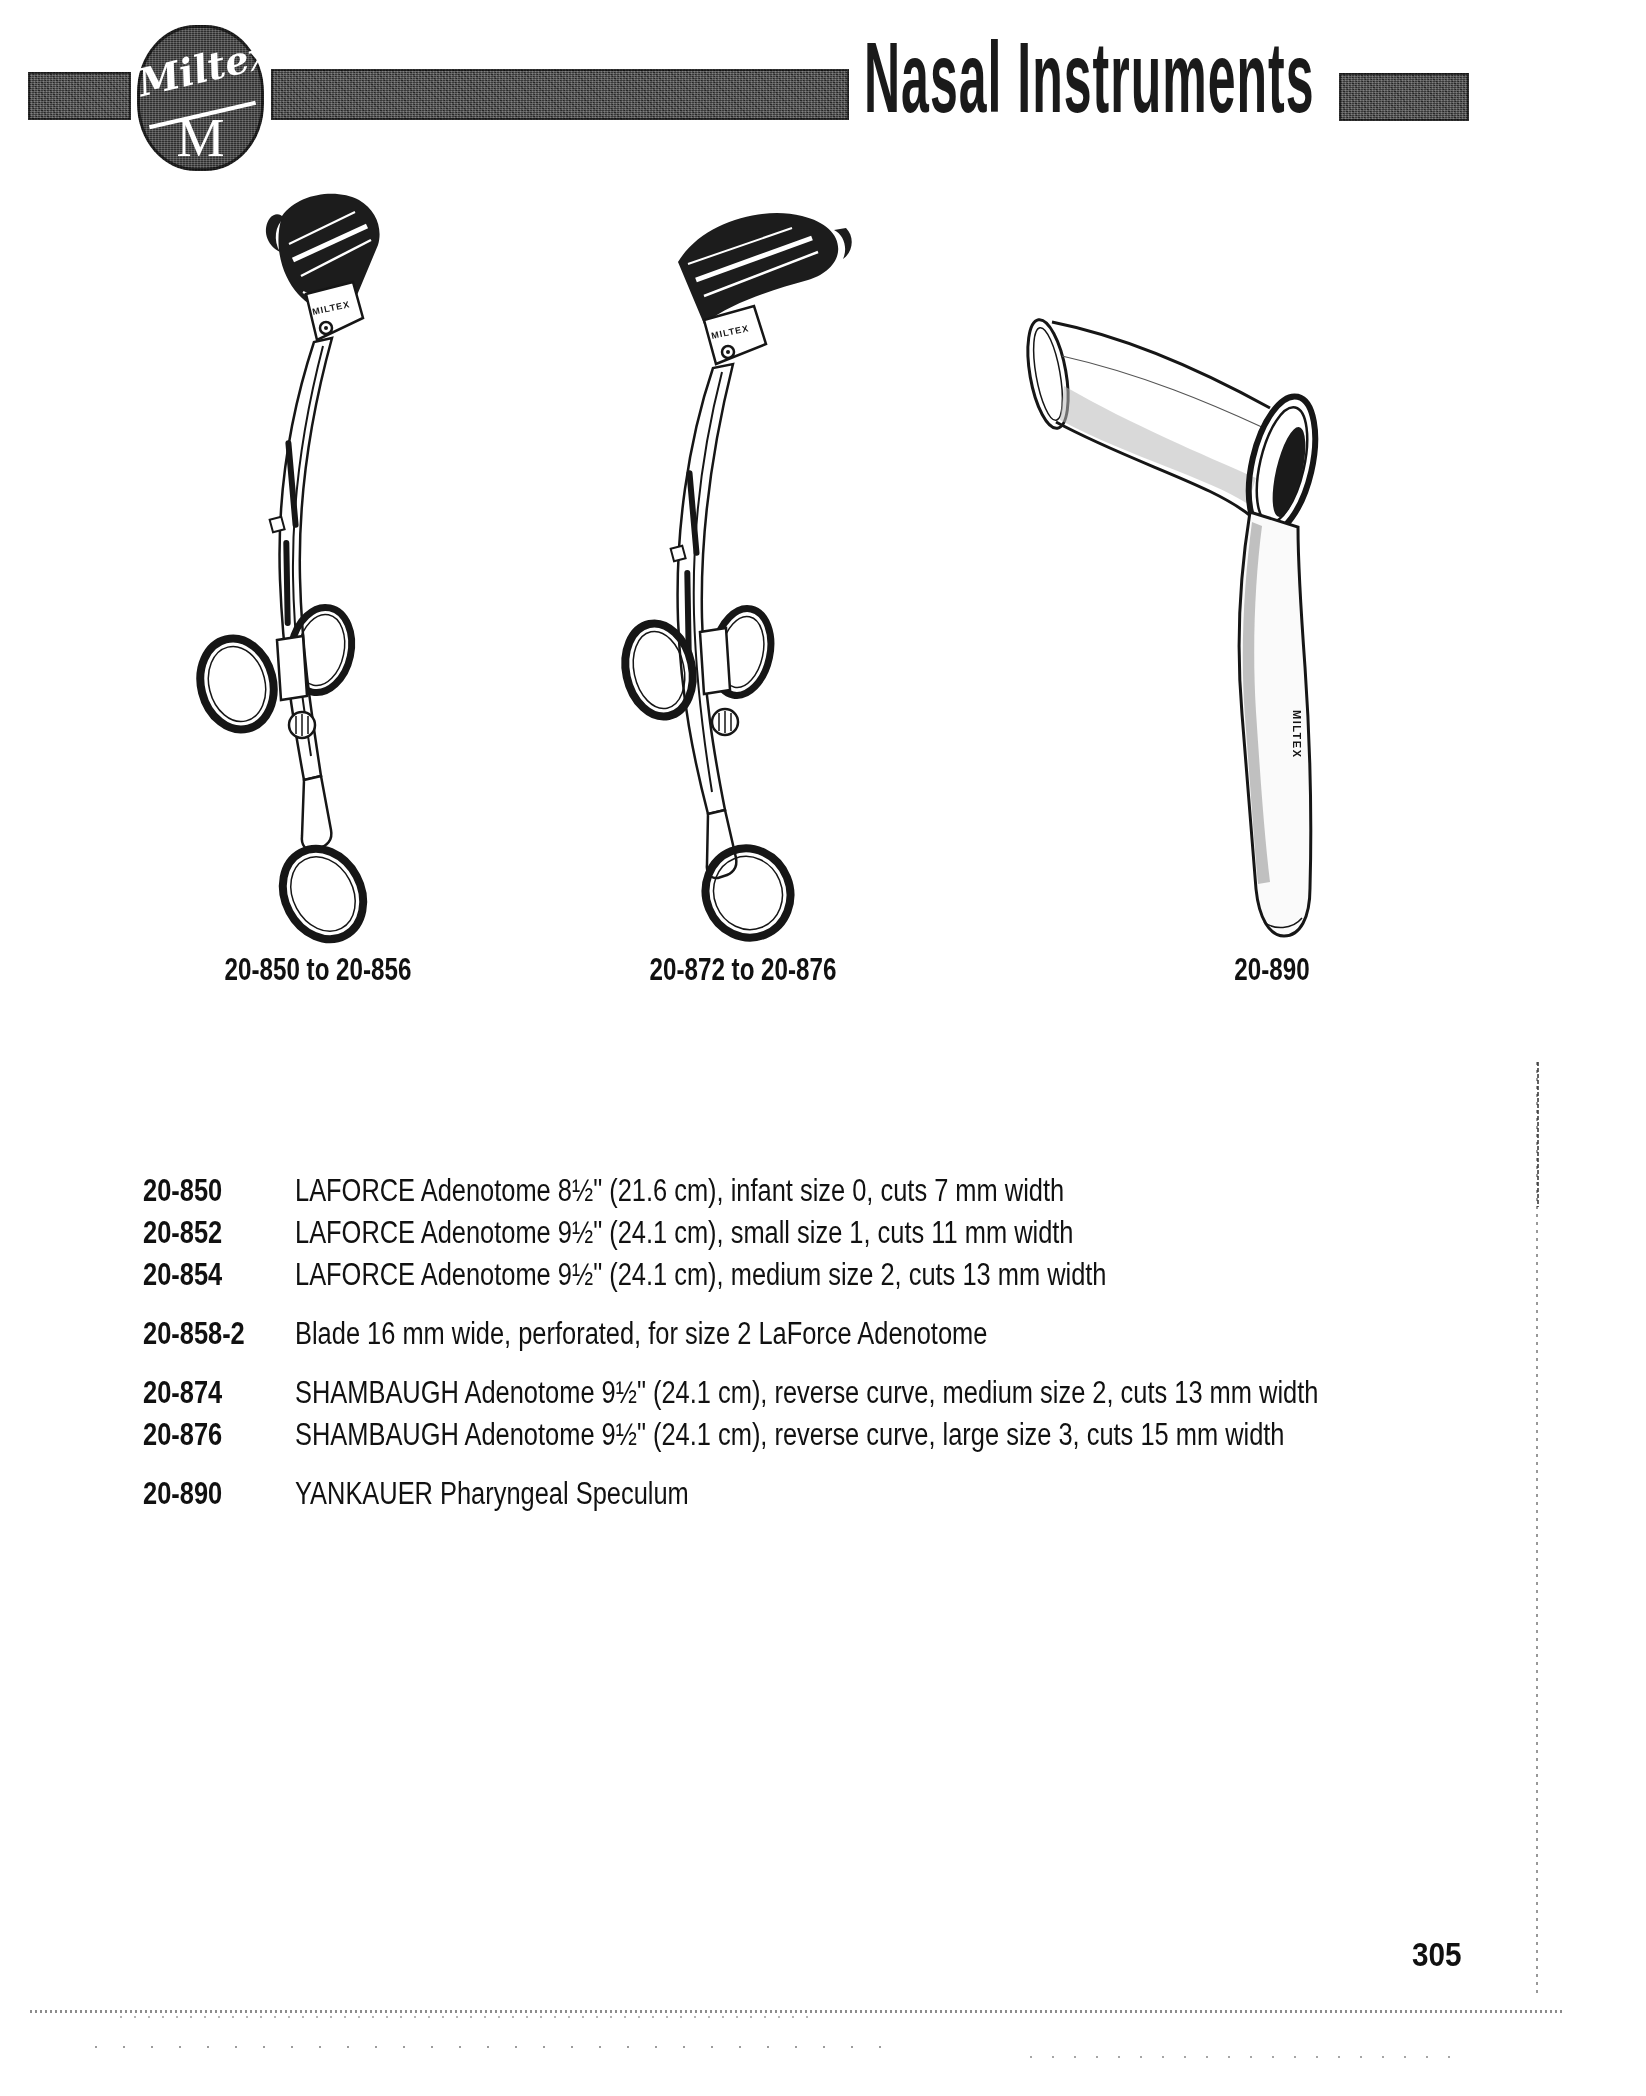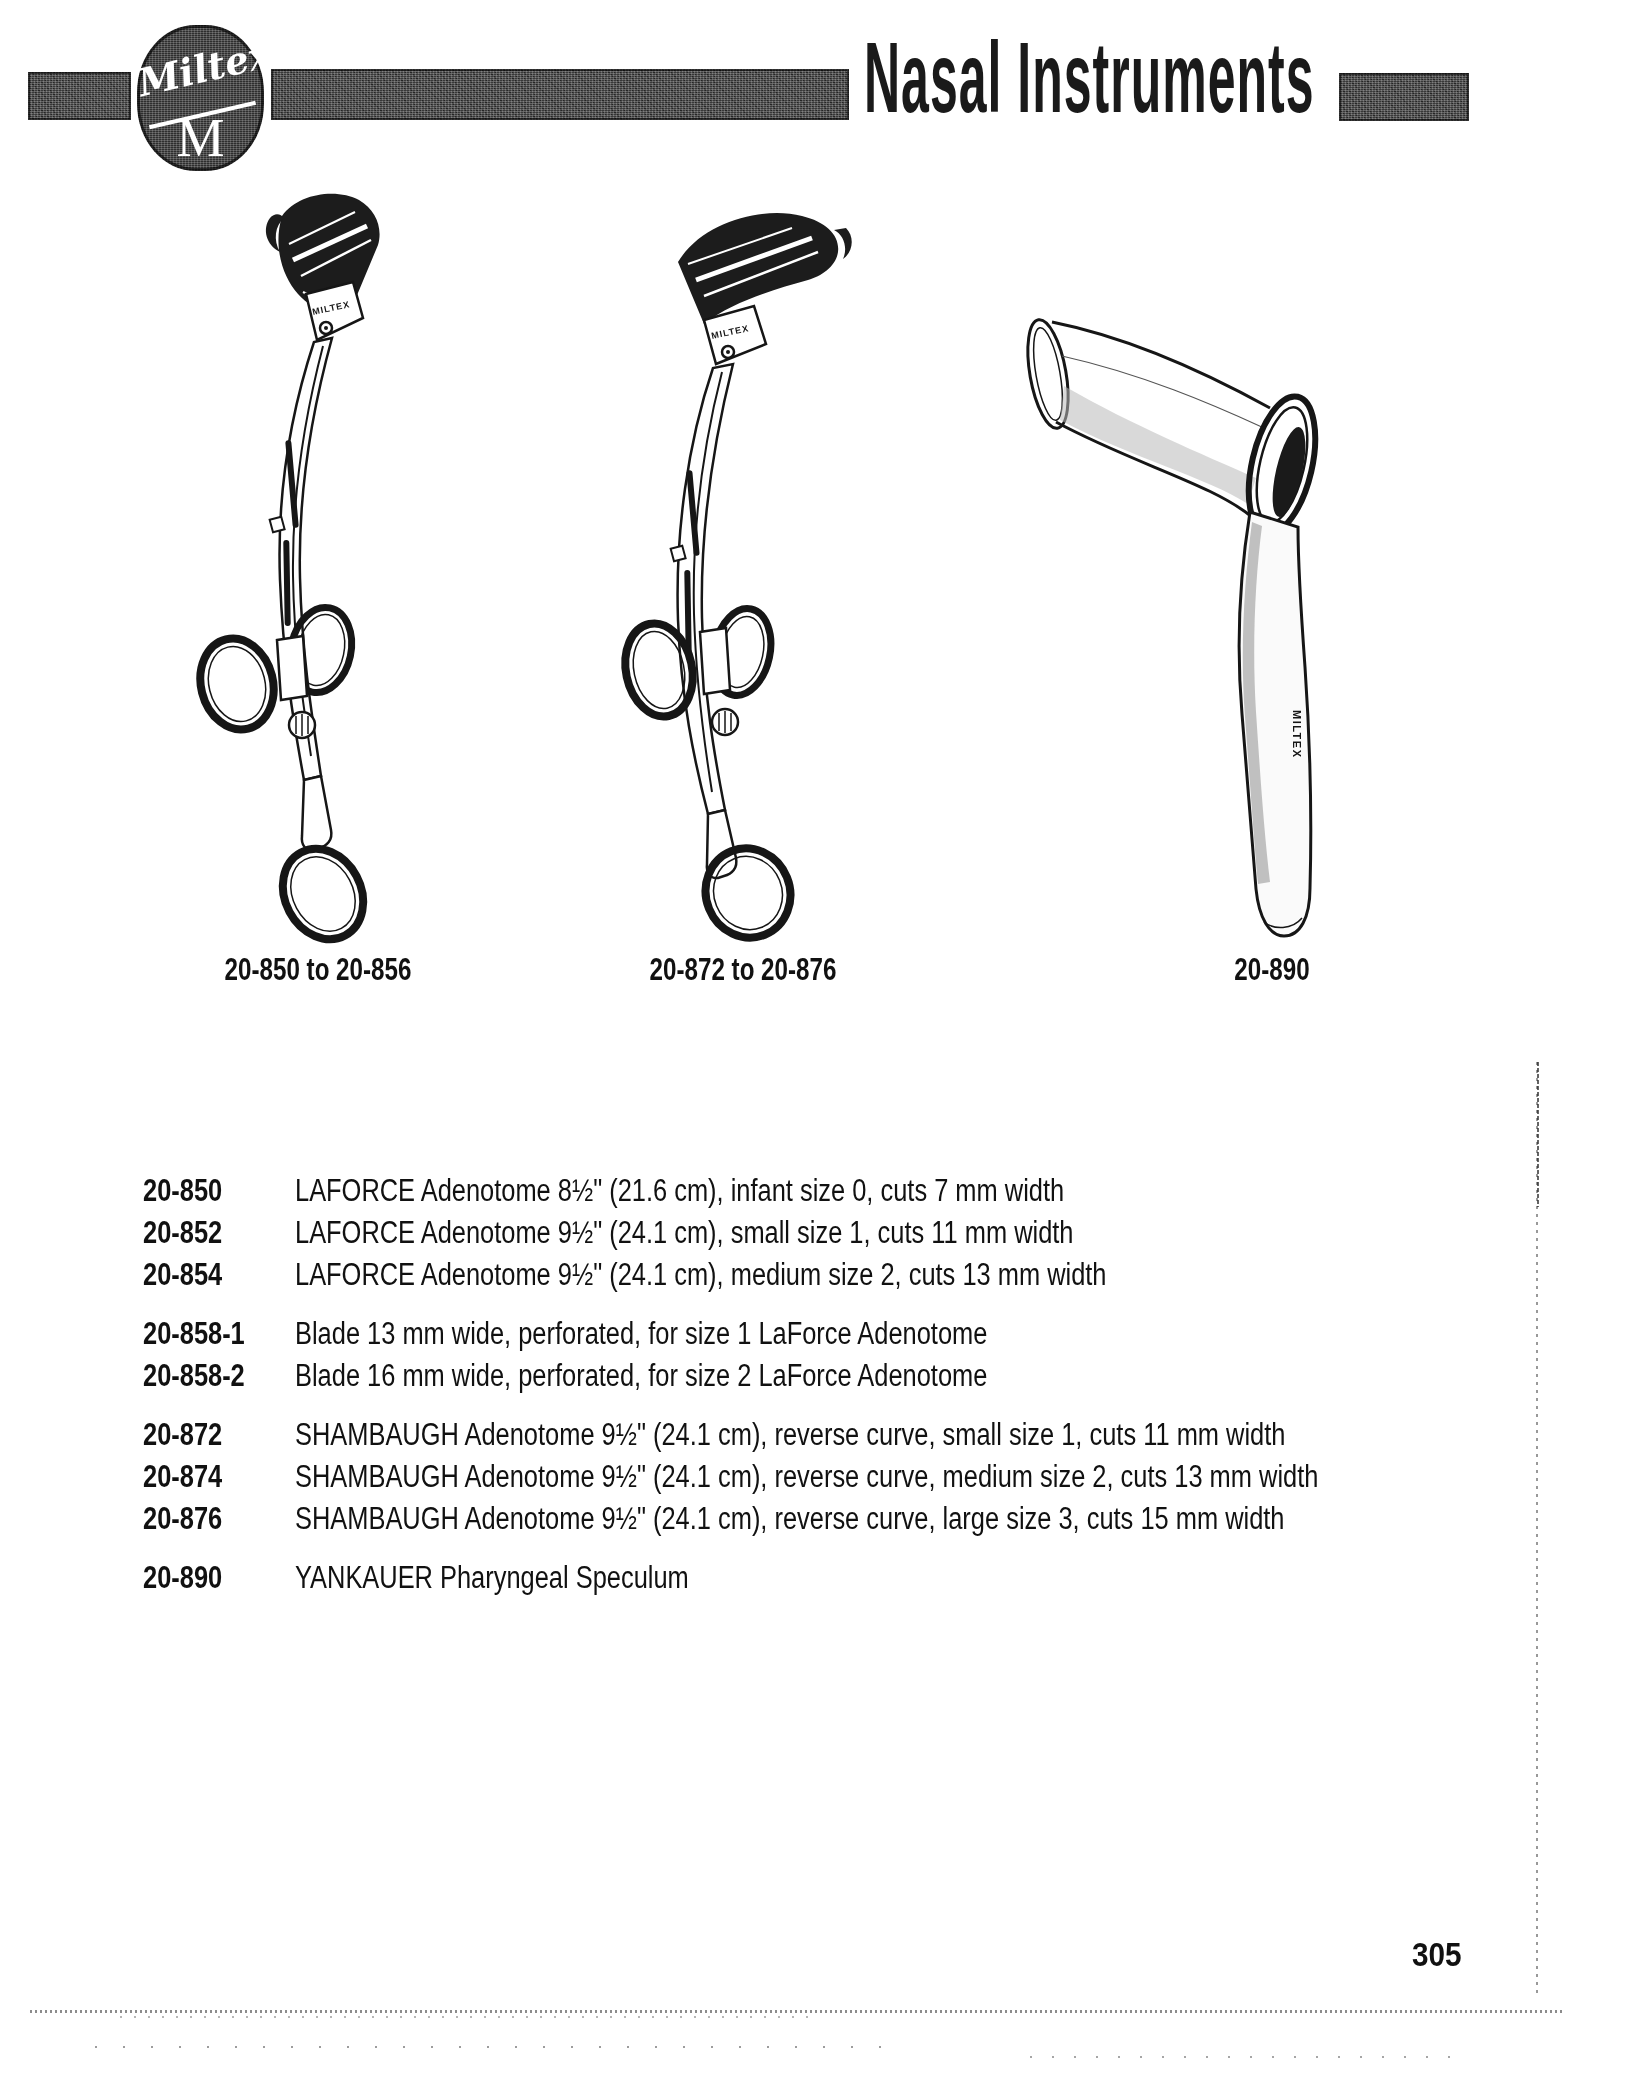--- a/index.html
+++ b/index.html
@@ -197,33 +197,25 @@
           <span class="code">20-852</span>
           <span class="desc">LAFORCE Adenotome 9½" (24.1 cm), small size 1, cuts 11 mm width</span>
         </div>
         <div class="row">
           <span class="code">20-854</span>
           <span class="desc">LAFORCE Adenotome 9½" (24.1 cm), medium size 2, cuts 13 mm width</span>
         </div>
       </div>
       <div class="group">
         <div class="row">
-          <span class="code">20-858-1</span>
-          <span class="desc">Blade 13 mm wide, perforated, for size 1 LaForce Adenotome</span>
-        </div>
-        <div class="row">
           <span class="code">20-858-2</span>
           <span class="desc">Blade 16 mm wide, perforated, for size 2 LaForce Adenotome</span>
         </div>
       </div>
       <div class="group">
-        <div class="row">
-          <span class="code">20-872</span>
-          <span class="desc">SHAMBAUGH Adenotome 9½" (24.1 cm), reverse curve, small size 1, cuts 11 mm width</span>
-        </div>
         <div class="row">
           <span class="code">20-874</span>
           <span class="desc">SHAMBAUGH Adenotome 9½" (24.1 cm), reverse curve, medium size 2, cuts 13 mm width</span>
         </div>
         <div class="row">
           <span class="code">20-876</span>
           <span class="desc">SHAMBAUGH Adenotome 9½" (24.1 cm), reverse curve, large size 3, cuts 15 mm width</span>
         </div>
       </div>
       <div class="group">

